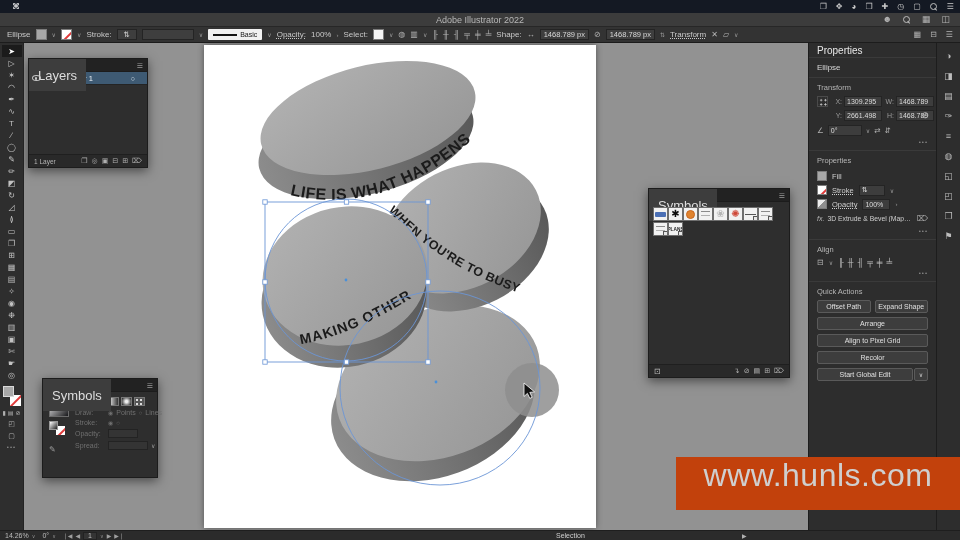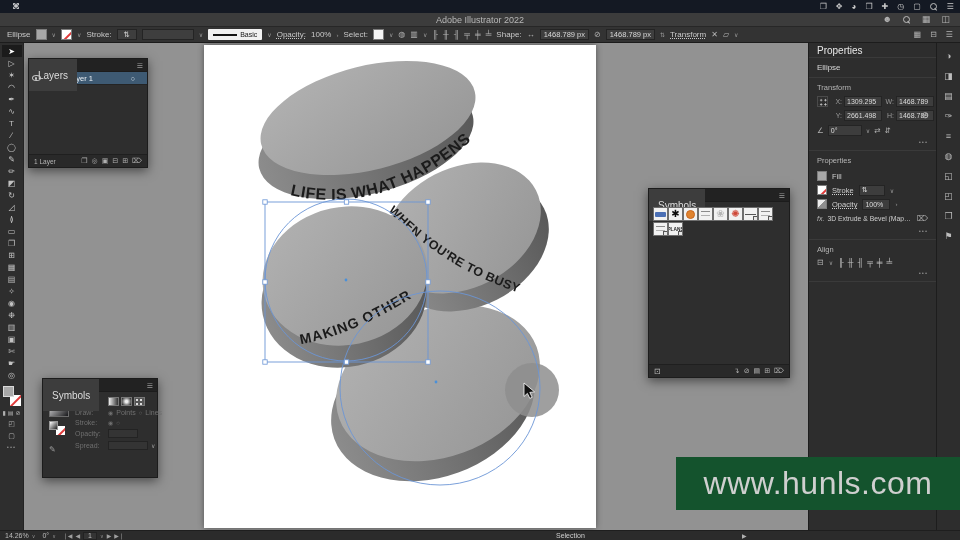--- a/index.html
+++ b/index.html
@@ -58,21 +58,21 @@
 .artboard{position:absolute;left:180px;top:2px;width:392px;height:483px;background:#fff;box-shadow:0 0 6px rgba(0,0,0,.45)}
 .art-svg{position:absolute;inset:0;width:100%;height:100%}
 .disc-text{fill:#1b1b1b;font-family:"Liberation Sans",sans-serif;font-weight:700}
 .t1{font-size:16px;letter-spacing:.5px}
 .t2{font-size:12.5px;letter-spacing:.4px}
 .t3{font-size:14px;letter-spacing:1px}
 
 
 .panel{position:absolute;background:#2e2e2e;border:1px solid #1c1c1c;box-shadow:0 3px 10px rgba(0,0,0,.5);z-index:30}
 .panel-tabs{height:13px;background:#222;display:flex;align-items:stretch;position:relative;border-bottom:1px solid #1c1c1c}
-.panel-tab{background:#3d3d3d;color:#ddd;font-size:10px;padding:16px 9px;display:flex;align-items:center}
+.panel-tab{background:#3d3d3d;color:#ddd;font-size:13px;padding:16px 9px;display:flex;align-items:center}
 .panel-menu{position:absolute;right:4px;top:3px;color:#9a9a9a;font-size:7px}
 
 
 .layers-panel{left:28px;top:58px;width:120px;height:110px}
 .layer-row{height:13px;display:flex;align-items:stretch;border-bottom:1px solid #242424}
 .eye-cell{width:15px;display:flex;align-items:center;justify-content:center;border-right:1px solid #1f1f1f}
 .eye-icon{width:9px;height:6px;border:1px solid #c8c8c8;border-radius:50%;position:relative;display:inline-block}
 .eye-icon::after{content:"";position:absolute;left:2.2px;top:1px;width:2.6px;height:2.6px;border-radius:50%;background:#c8c8c8}
 .layer-sel{flex:1;background:#3e5a73;display:flex;align-items:center;gap:3px;padding:0 12px}
 .layer-thumb{width:9px;height:9px;background:#fff;border:1px solid #111;flex:0 0 auto}
@@ -157,21 +157,21 @@
 
 .statusbar{position:absolute;left:0;right:0;bottom:0;height:10px;background:#2b2b2b;border-top:1px solid #1e1e1e;display:flex;align-items:center;gap:7px;padding:0 5px;font-size:7px;color:#bdbdbd;z-index:60}
 .sb-group{display:flex;align-items:center;gap:3px}
 .sb-dd{font-size:5px;color:#8f8f8f}
 .sb-abs-mode{position:absolute;left:556px;color:#d0d0d0}
 .sb-abs-play{position:absolute;left:742px;font-size:6px;color:#b0b0b0}
 .sb-nav{font-size:6px;color:#9f9f9f}
 .sb-field{background:#343434;border:1px solid #222;padding:0 4px;height:8px;display:inline-flex;align-items:center}
 
 
-.watermark{position:absolute;left:676px;top:457px;width:284px;height:53px;background:#14532d;z-index:50;display:flex;align-items:center;justify-content:center;font-size:32px;color:#cfcfcf;letter-spacing:.5px}
+.watermark{position:absolute;left:676px;top:457px;width:284px;height:53px;background:#c2410c;z-index:50;display:flex;justify-content:center;font-size:32px;color:#cfcfcf;letter-spacing:.5px}
 </style>
 </head>
 <body>
 
 <div class="menubar">
   <span class="apple">⌘</span>
   <span class="mb-right" id="mb-icons">
       <span class="sic">❐</span>
       <span class="sic">✥</span>
       <span class="sic">◕</span>
@@ -608,20 +608,34 @@
           <span>╟</span>
           <span>╫</span>
           <span>╢</span>
           <span>╤</span>
           <span>╪</span>
           <span>╧</span>
         </span>
     </div>
     <span class="more">•••</span>
   </div>
+  <div class="prop-sec" style="border-bottom:none">
+    <div class="sec-h">Quick Actions</div>
+    <div class="qa-grid" id="qa-buttons">
+        <button class="qa half">Offset Path</button>
+        <button class="qa half">Expand Shape</button>
+        <button class="qa">Arrange</button>
+        <button class="qa">Align to Pixel Grid</button>
+        <button class="qa">Recolor</button>
+        <div class="qa-combo">
+          <button class="qa">Start Global Edit</button>
+          <span class="qa-dd">∨</span>
+        </div>
+      </div>
+  </div>
 </div>
 
 <div class="dock" id="dock-icons">
     <div class="dicon">◑</div>
     <div class="dicon">◨</div>
     <div class="dicon">▤</div>
     <div class="dicon">✑</div>
     <div class="dicon">≡</div>
     <div class="dicon">◍</div>
     <div class="dicon">◱</div>

